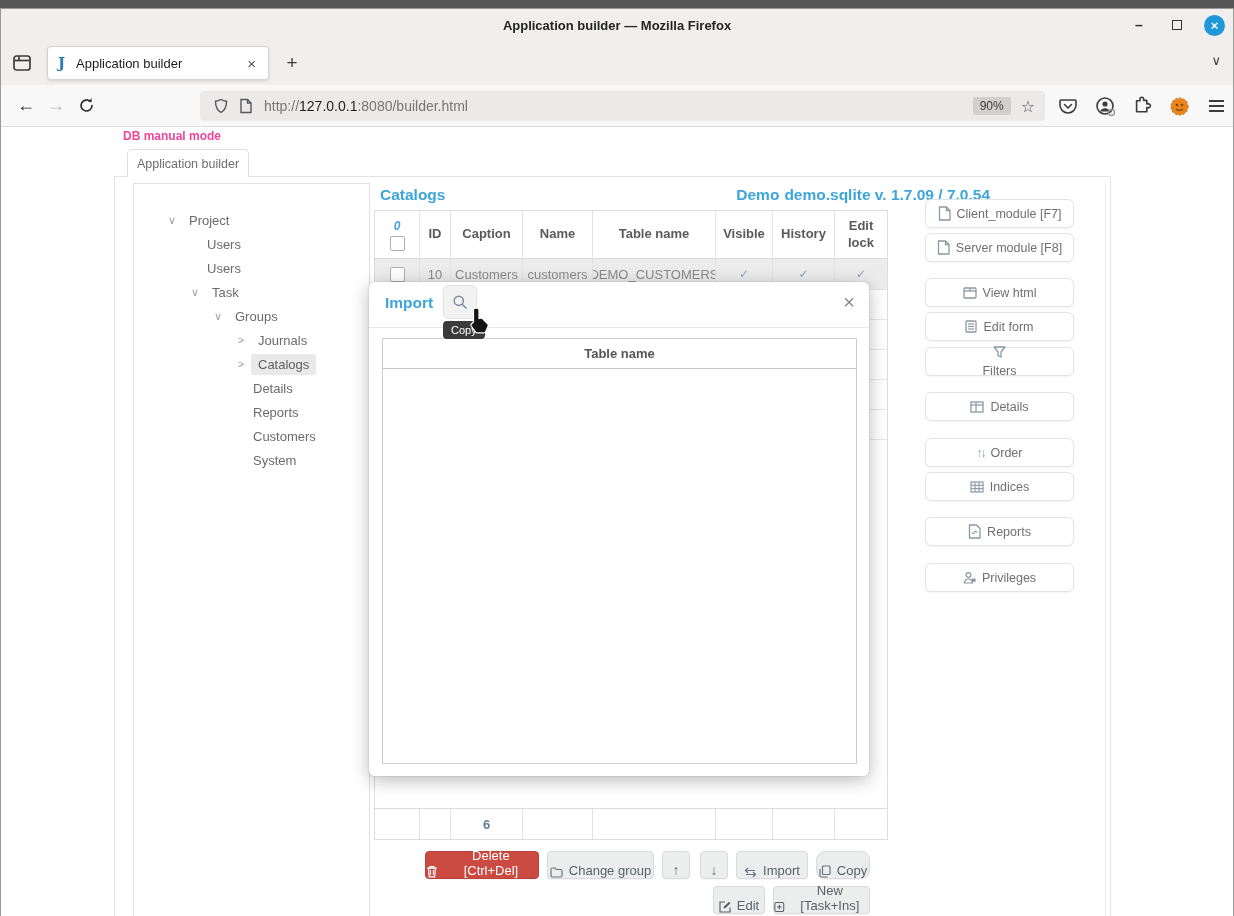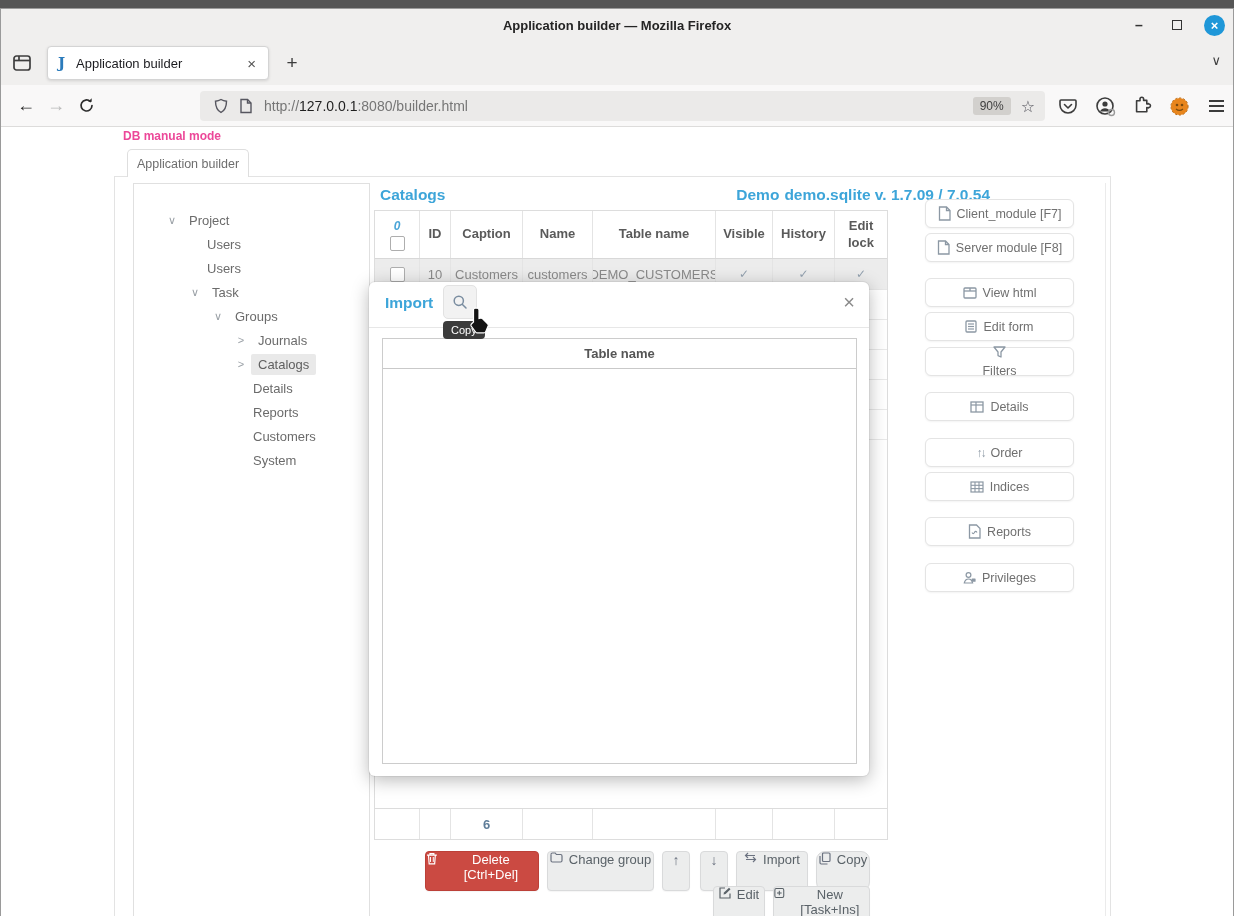--- a/index.html
+++ b/index.html
@@ -96,22 +96,22 @@
 
   
   .side-btn { position:absolute; left:810px; width:149px; height:29px; background:#fff;
               border:1px solid #e4e4e4; border-radius:6px; box-shadow:0 1px 2px rgba(0,0,0,.05);
               display:flex; align-items:center; justify-content:center; gap:6px;
               font-size:12.5px; color:#707070; }
   .side-btn svg { flex:0 0 auto; }
   .sort-glyph { font-size:12px; color:#8c98a4; letter-spacing:-2px; }
 
   
-  .act-btn { position:absolute; height:40px; background:#eceded; border:1px solid #d9dadb; border-radius:4px;
-             display:flex; align-items:flex-start; justify-content:center; gap:6px;
+  .act-btn { position:absolute; height:28px; background:#eceded; border:1px solid #d9dadb; border-radius:4px;
+             display:flex; align-items:flex-end; justify-content:center; gap:6px;
              font-size:13px; color:#5a6268; box-shadow:0 1px 1px rgba(0,0,0,.04); }
   .act-btn.danger { background:#cb4a42; border-color:#bc4038; color:#fff; }
   .arrow-glyph { font-size:14px; color:#6b7280; }
 
   
   .modal { position:absolute; left:254px; top:105px; width:500px; height:494px; background:#fff;
            border-radius:6px; box-shadow:0 4px 18px rgba(0,0,0,.28), 0 0 0 1px rgba(0,0,0,.05); z-index:10; }
   .modal-header { position:relative; height:46px; border-bottom:1px solid #e7e7e7; }
   .modal-title { position:absolute; left:16px; top:12px; font-size:15.5px; font-weight:bold; color:#3da5d9; }
   .find-btn { position:absolute; left:74px; top:3px; width:34px; height:34px; background:#f2f2f2;

